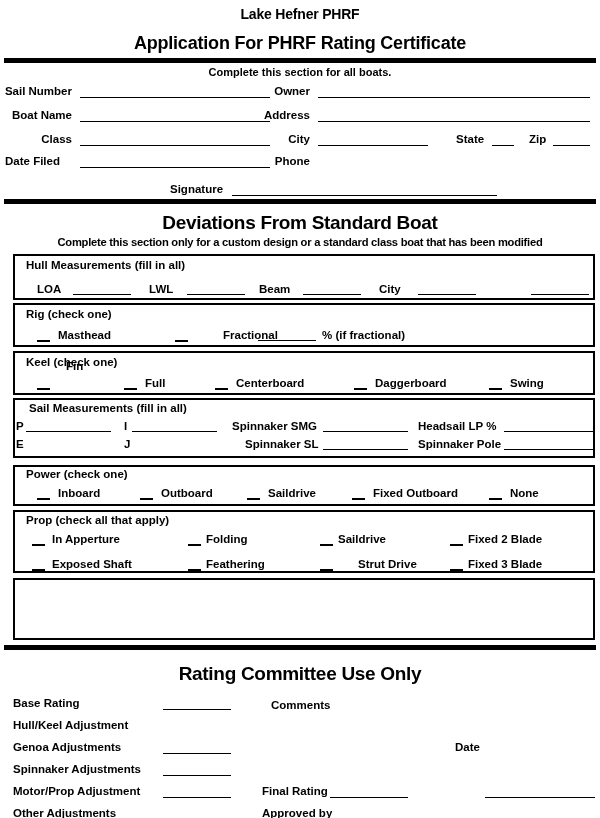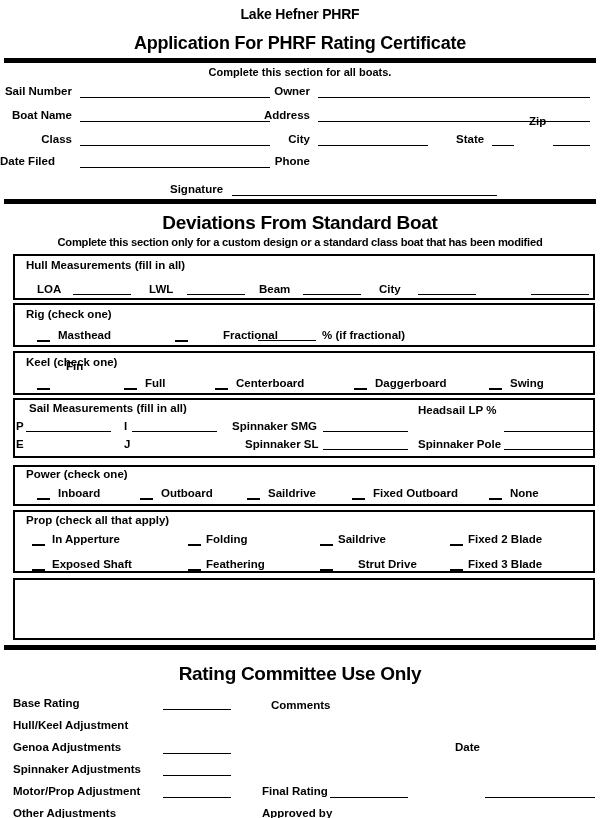--- a/index.html
+++ b/index.html
@@ -122,36 +122,36 @@
 
   <div class="lbl right" style="top:85px; left:0; width:72px;">Sail Number</div>
   <div class="line" style="top:97px; left:80px; width:190px;"></div>
 
   <div class="lbl right" style="top:109px; left:0; width:72px;">Boat Name</div>
   <div class="line" style="top:121px; left:80px; width:190px;"></div>
 
   <div class="lbl right" style="top:133px; left:0; width:72px;">Class</div>
   <div class="line" style="top:145px; left:80px; width:190px;"></div>
 
-  <div class="lbl right" style="top:155px; left:0; width:50px;">Date Filed</div>
+  <div class="lbl right" style="top:155px; left:0; width:60px;">Date Filed</div>
   <div class="line" style="top:167px; left:80px; width:190px;"></div>
 
   <div class="lbl right" style="top:85px; left:238px; width:72px;">Owner</div>
   <div class="line" style="top:97px; left:318px; width:272px;"></div>
 
   <div class="lbl right" style="top:109px; left:238px; width:72px;">Address</div>
   <div class="line" style="top:121px; left:318px; width:272px;"></div>
 
   <div class="lbl right" style="top:133px; left:238px; width:72px;">City</div>
   <div class="line" style="top:145px; left:318px; width:110px;"></div>
 
   <div class="lbl" style="top:133px; left:456px;">State</div>
   <div class="line" style="top:145px; left:492px; width:22px;"></div>
 
-  <div class="lbl" style="top:115px; left:529px;">Zip</div>
+  <div class="lbl" style="top:133px; left:529px;">Zip</div>
   <div class="line" style="top:145px; left:553px; width:37px;"></div>
 
   <div class="lbl right" style="top:155px; left:238px; width:72px;">Phone</div>
 
   <div class="lbl" style="top:183px; left:170px;">Signature</div>
   <div class="line" style="top:195px; left:232px; width:265px;"></div>
 
   <div class="rule-heavy" style="top:199px;"></div>
 
   <div class="section-title" style="top:212px;">Deviations From Standard Boat</div>
@@ -199,21 +199,21 @@
 
   <div class="box" style="left:13px; top:398px; width:582px; height:60px;"></div>
   <div class="box-head" style="left:29px; top:402px;">Sail Measurements (fill in all)</div>
 
   <div class="lbl" style="left:16px; top:420px;">P</div>
   <div class="line" style="left:26px; top:431px; width:85px;"></div>
   <div class="lbl" style="left:124px; top:420px;">I</div>
   <div class="line" style="left:132px; top:431px; width:85px;"></div>
   <div class="lbl" style="left:232px; top:420px;">Spinnaker SMG</div>
   <div class="line" style="left:323px; top:431px; width:85px;"></div>
-  <div class="lbl" style="left:418px; top:404px;">Headsail LP %</div>
+  <div class="lbl" style="left:418px; top:420px;">Headsail LP %</div>
   <div class="line" style="left:504px; top:431px; width:90px;"></div>
 
   <div class="lbl" style="left:16px; top:438px;">E</div>
   <div class="lbl" style="left:124px; top:438px;">J</div>
   <div class="lbl" style="left:245px; top:438px;">Spinnaker SL</div>
   <div class="line" style="left:323px; top:449px; width:85px;"></div>
   <div class="lbl" style="left:418px; top:438px;">Spinnaker Pole</div>
   <div class="line" style="left:504px; top:449px; width:90px;"></div>
 
   <div class="box" style="left:13px; top:465px; width:582px; height:41px;"></div>

